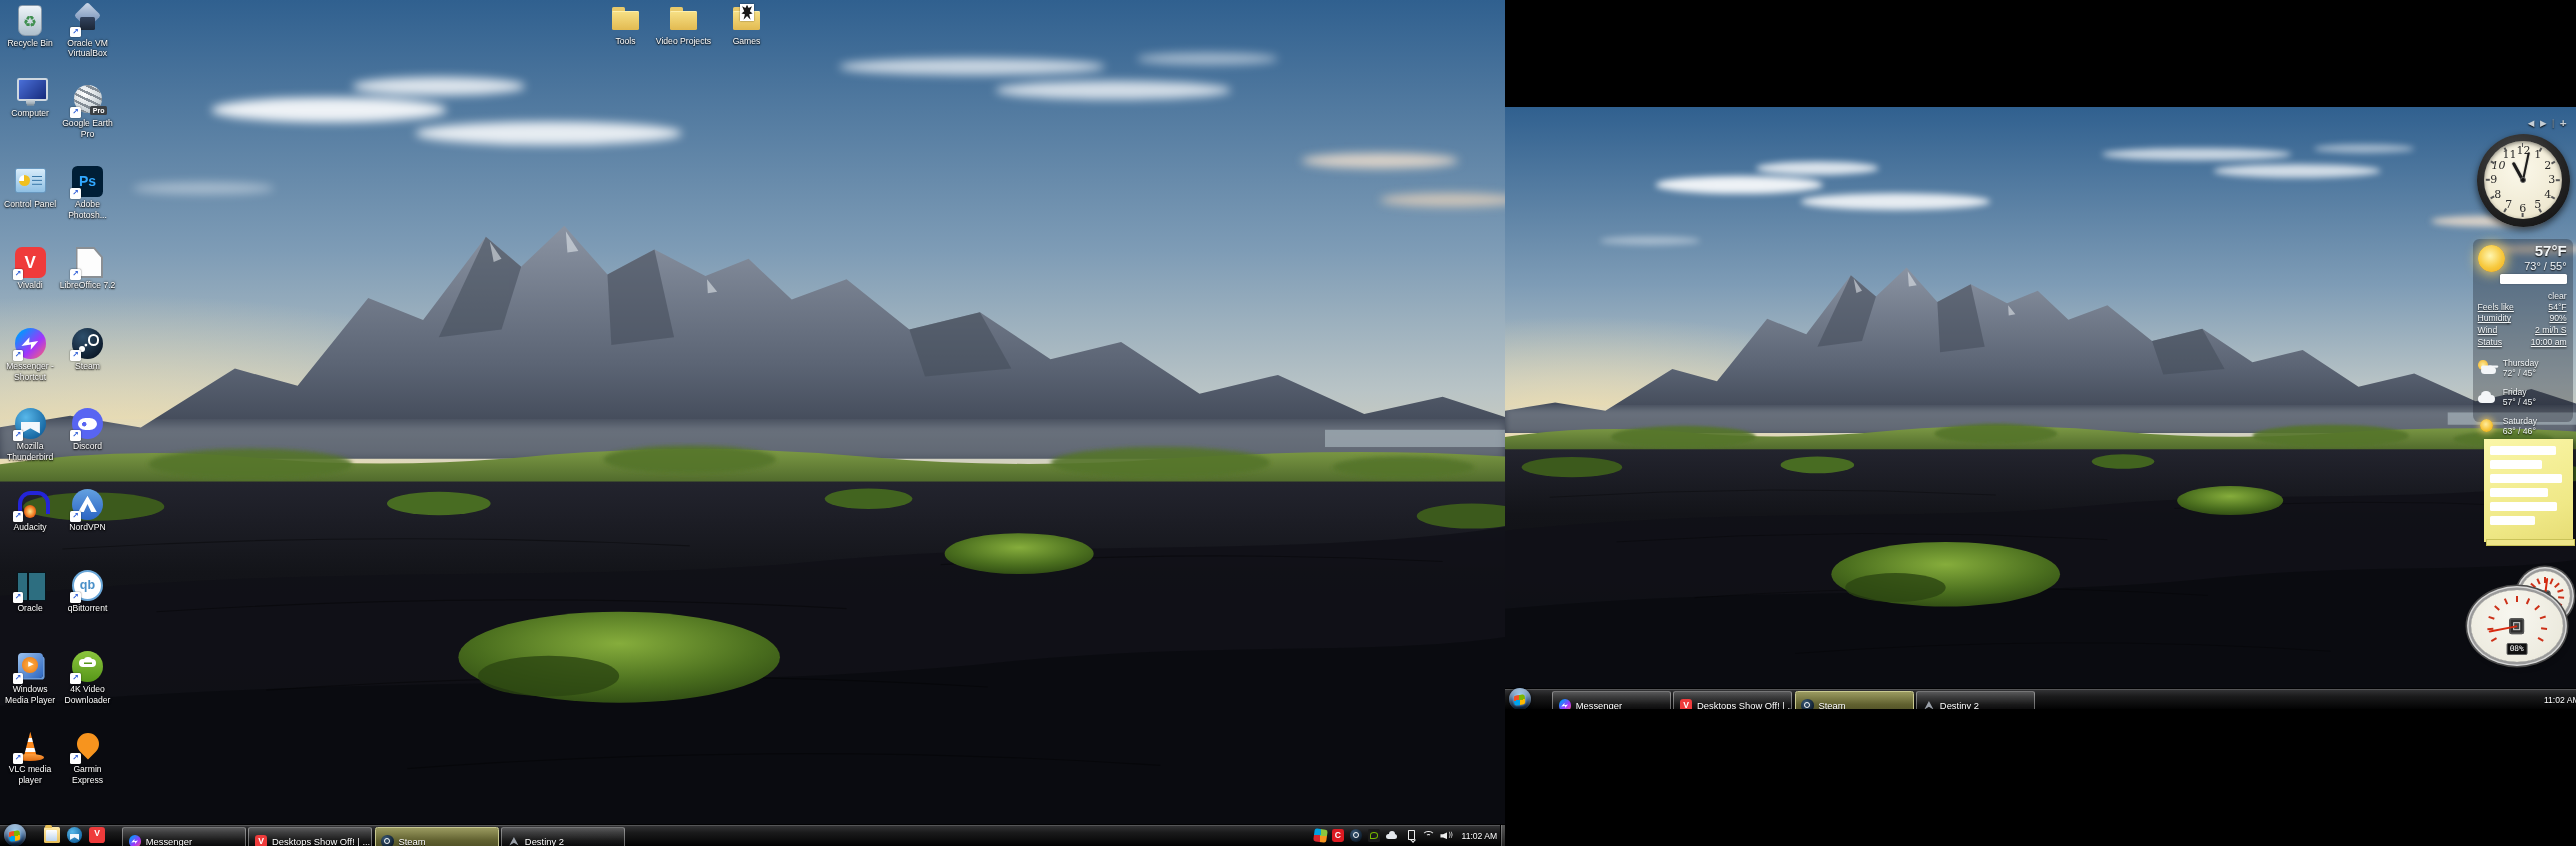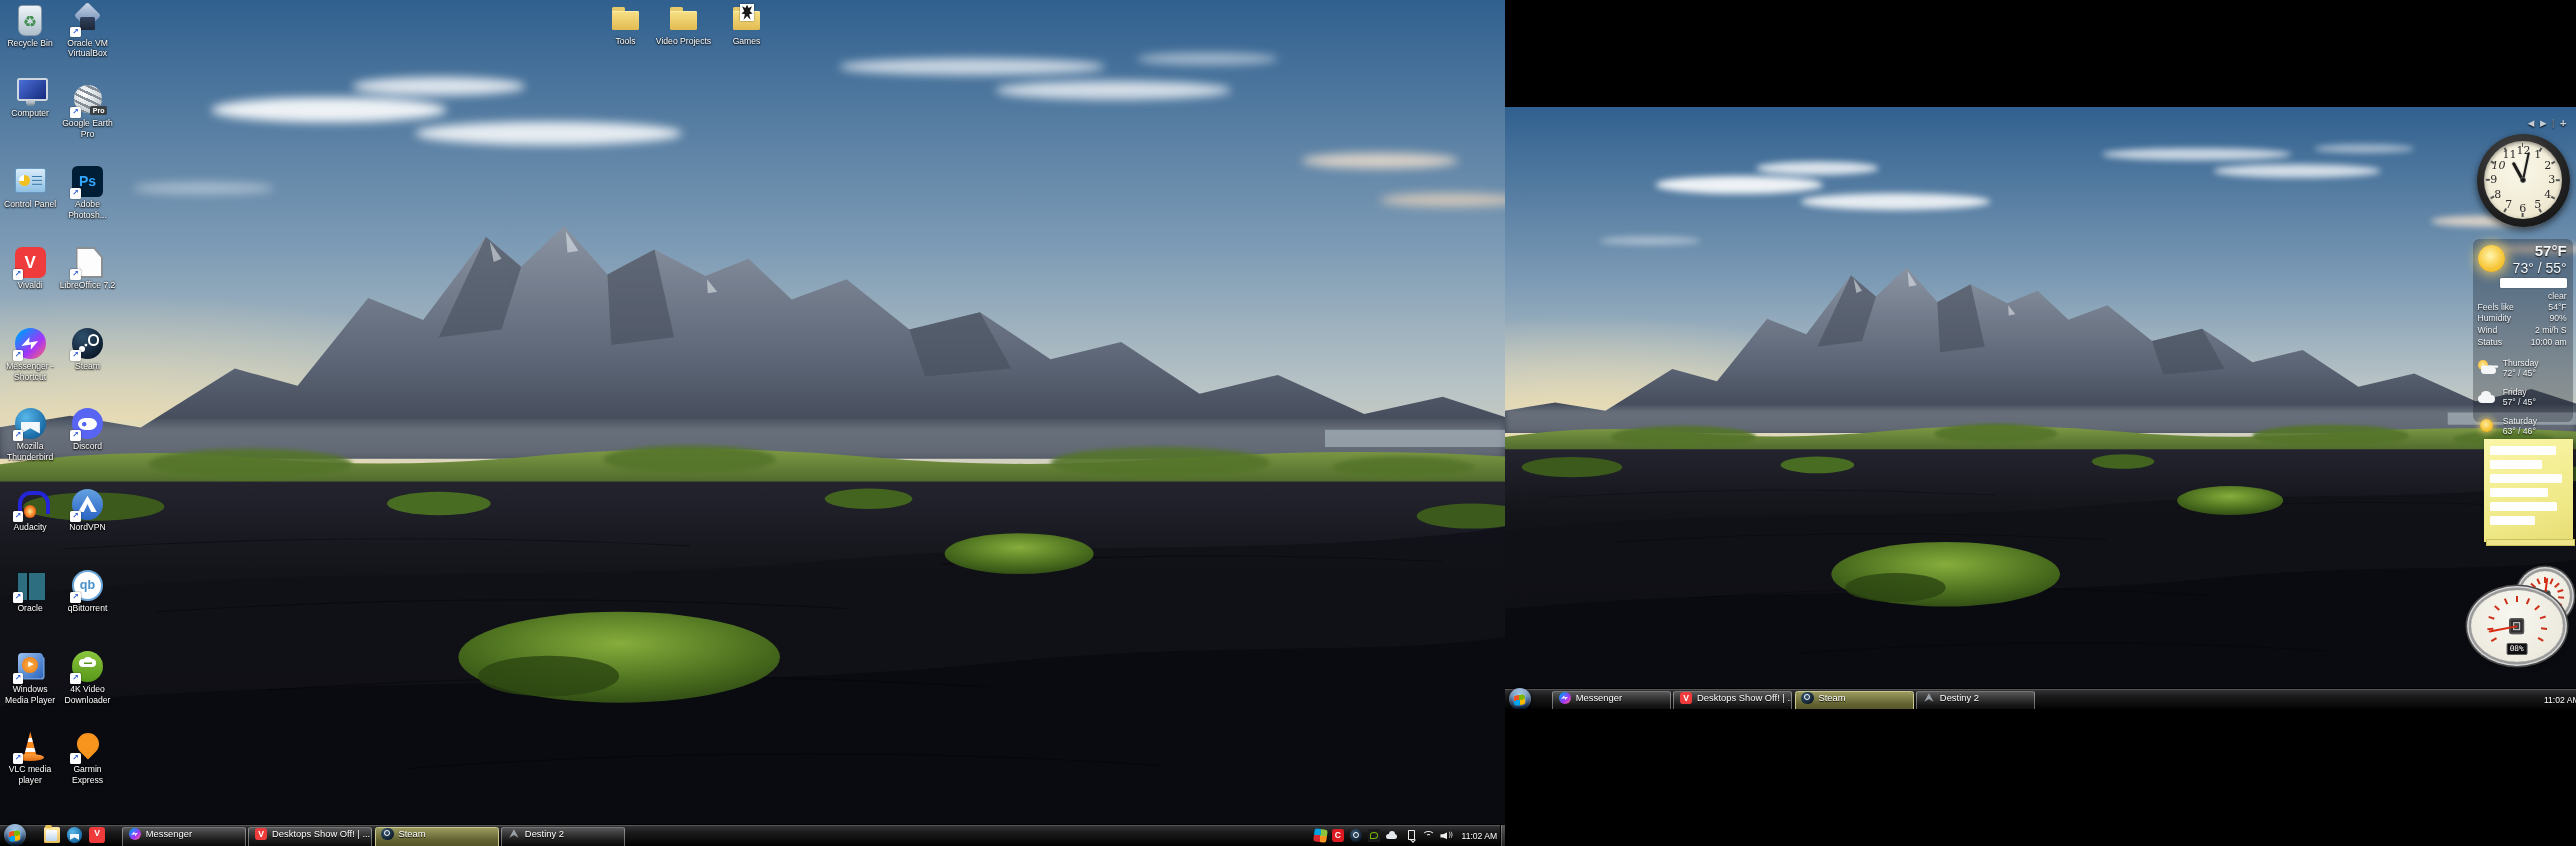--- a/index.html
+++ b/index.html
@@ -128,21 +128,21 @@
   .orbflag{position:absolute;left:5.5px;top:6.3px;width:11px;height:10.2px;border-radius:2.4px;
       background:conic-gradient(#7db700 0 25%,#ffb900 0 50%,#00a4ef 0 75%,#f25022 0);
       transform:rotate(-4deg) skewY(-4deg);box-shadow:0 0 2.4px rgba(255,255,255,.6);}
   .ql{position:absolute;left:44px;top:2.4px;display:flex;gap:7px;}
   .qli{width:15.7px;height:15.7px;position:relative;display:inline-block;}
   .tbtns{position:absolute;top:1.6px;display:flex;gap:2.4px;}
   #taskbarL .tbtns{left:122px;}
   #taskbarR .tbtns{left:47px;}
   .tbtn{width:124px;height:30px;border:0.8px solid rgba(255,255,255,.38);border-radius:2.4px;
       background:linear-gradient(180deg,rgba(255,255,255,.22),rgba(255,255,255,.06) 45%,rgba(0,0,0,.28));
-      display:flex;align-items:flex-start;overflow:hidden;cursor:default;}
+      display:flex;align-items:center;overflow:hidden;cursor:default;}
   #taskbarR .tbtn{width:119px;}
   .tbtn.active{background:linear-gradient(180deg,#9a9a60,#60602f 45%,#3a3a18);
       border-color:#c8c890;}
   .tico{width:12.5px;height:12.5px;margin:0 4.7px 0 5.5px;flex:0 0 auto;position:relative;}
   .tlbl{color:#fff;font-size:9.4px;text-shadow:0 0.8px 0.8px #000;white-space:nowrap;}
   .tray{position:absolute;right:7.8px;top:0;height:21px;display:flex;align-items:center;gap:5.5px;}
   #taskbarR .tray{right:0;width:36px;overflow:hidden;gap:0;}
   .tclock{color:#fff;font-size:8.6px;text-shadow:0 0.8px 0.8px #000;margin-left:3.9px;white-space:nowrap;}
   .showdesk{position:absolute;right:0;top:0;width:4.7px;height:21px;
       background:linear-gradient(180deg,#555,#222);border-left:0.8px solid #000;
@@ -215,26 +215,26 @@
       background:#111;border:0.8px solid #666;}
   #weather-gadget{position:absolute;right:3.1px;top:132px;width:100px;height:183px;
       background:rgba(12,18,28,.30);border-radius:6.3px;padding:3.1px 6.3px 3.1px 4.7px;
       color:#f2f6f8;text-shadow:0 0.8px 1.6px rgba(0,0,0,.95);font-size:8.6px;}
   .wtop{position:relative;height:41px;}
   .wsun{position:absolute;left:0;top:3.1px;width:27px;height:27px;border-radius:50%;
       background:radial-gradient(circle at 45% 40%,#fff6b0,#f7c93e 55%,#f0a818);
       box-shadow:0 0 11px 3.1px rgba(250,215,110,.75);}
   .wtemps{position:absolute;right:0;top:0;text-align:right;}
   .wtemp{font-size:15px;font-weight:bold;}
-  .whilo{font-size:14px;margin-top:0.8px;}
+  .whilo{font-size:11px;margin-top:0.8px;}
   .wloc{width:67px;height:9.4px;background:#fff;border-radius:1.6px;margin-top:2.4px;margin-left:auto;
       box-shadow:0 0 1.6px rgba(0,0,0,.4);}
   .wcond{text-align:right;margin-top:7.8px;}
   .wrows{margin-top:0.8px;}
-  .wrow{display:flex;justify-content:space-between;line-height:11.8px;}
+  .wrow{display:flex;justify-content:space-between;line-height:11.8px;text-decoration:underline;}
   .wforecast{margin-top:4.7px;}
   .frow{display:flex;align-items:center;height:29px;}
   .fi{width:20.4px;height:17px;position:relative;flex:0 0 auto;margin-right:4.7px;}
   .fi-sunny::before{content:"";position:absolute;left:2.4px;top:1.6px;width:13.3px;height:13.3px;border-radius:50%;
       background:radial-gradient(circle at 45% 40%,#ffec9c,#f5c030 60%,#eda010);
       box-shadow:0 0 6.3px 1.6px rgba(250,210,100,.7);}
   .fi-cloudy::before{content:"";position:absolute;left:0.8px;bottom:2.4px;width:17px;height:7.8px;
       background:#f4f6f8;border-radius:4.7px;}
   .fi-cloudy::after{content:"";position:absolute;left:3.9px;bottom:6.3px;width:9.4px;height:7.8px;
       background:#f4f6f8;border-radius:50%;}

